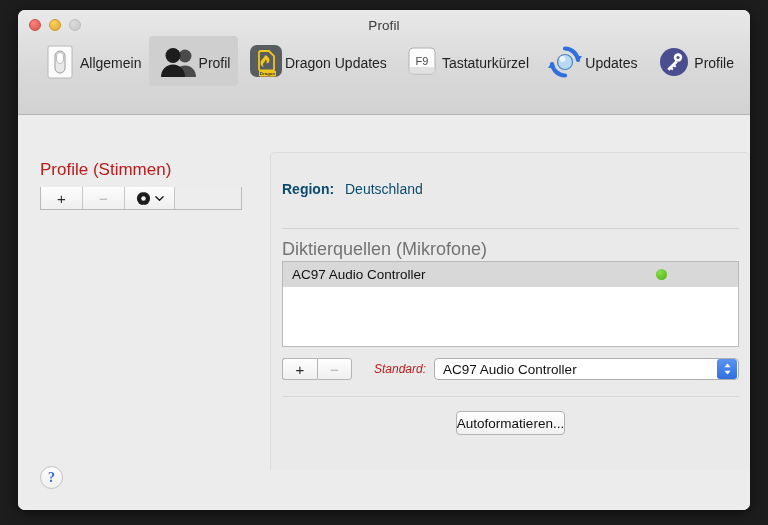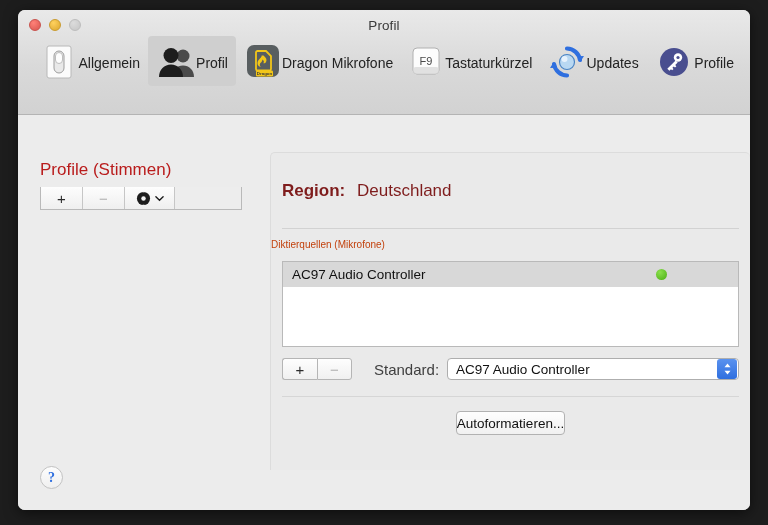--- a/index.html
+++ b/index.html
@@ -201,40 +201,40 @@
     border: 1px solid #dcdcdc;
     border-right: none;
     border-bottom: none;
     border-top-left-radius: 5px;
     border-top-right-radius: 5px;
   }
   .region-row {
     position: absolute;
     left: 11px;
     top: 28px;
-    font-size: 17px;
-    color: #7f1d1d;
+    font-size: 14px;
+    color: #0c4a6e;
   }
   .region-row b { font-weight: bold; }
 
   .divider {
     position: absolute;
     left: 11px;
     right: 11px;
     top: 75px;
     height: 1px;
     background: #d2d2d2;
   }
 
   .mic-label {
     position: absolute;
-    left: 0;
+    left: 11px;
     top: 86px;
-    font-size: 10px;
-    color: #c2410c;
+    font-size: 18px;
+    color: #737373;
   }
   .mic-box {
     position: absolute;
     left: 11px;
     top: 108px;
     right: 11px;
     height: 86px;
     background: #ffffff;
     border: 1px solid #b9b9b9;
     overflow: hidden;
@@ -259,23 +259,24 @@
     align-items: center;
     justify-content: center;
     font-size: 15px;
     color: #2b2b2b;
   }
   .sq-btn.first { border-radius: 3px 0 0 3px; border-right: none; }
   .sq-btn.last  { border-radius: 0 3px 3px 0; color: #b0b0b0; }
 
   .std-label {
     margin-left: 22px;
-    font-size: 15px;
-    color: #404040;
+    font-size: 12px;
+    color: #b91c1c;
     white-space: nowrap;
+    font-style: italic;
   }
   .popup {
     margin-left: 8px;
     flex: 1 1 auto;
     height: 22px;
     background: #ffffff;
     border: 1px solid #aeaeae;
     border-radius: 4px;
     display: flex;
     align-items: center;
@@ -395,21 +396,21 @@
         <div class="tb-item">
           <span class="tb-icon">
             <svg width="38" height="38" viewBox="0 0 38 38">
               <rect x="3" y="2" width="32" height="32" rx="7" fill="#585e60"></rect>
               <path d="M13 8h9l5 5v13a1.5 1.5 0 0 1-1.5 1.5h-12A1.5 1.5 0 0 1 12 26V9.5A1.5 1.5 0 0 1 13.5 8z" fill="none" stroke="#f2c619" stroke-width="1.8"></path>
               <path d="M19.5 12.5c2.8 2.3 3.6 4.2 2.6 6.3-.5 1.1-1.7 1.8-2.8 1.5 1-1.4.7-2.6-.8-3.8-.3 2-1.2 2.6-2.1 3.6-1 1.2-.8 2.9.5 3.7-2.3-.3-3.6-2-3.4-4.1.2-2.6 2.3-3.7 3.4-5.2.8-1 .9-1.6.6-2z" fill="#f2c619"></path>
               <rect x="12" y="27.5" width="17" height="6" rx="1.2" fill="#f2c619"></rect>
               <text x="20.5" y="32.2" font-family="Liberation Sans, sans-serif" font-size="4.4" font-weight="bold" fill="#3a3a3a" text-anchor="middle">Dragon</text>
             </svg>
           </span>
-          <span class="tb-label">Dragon Mikrofone</span>
+          <span class="tb-label">Dragon Updates</span>
         </div>
 
         <div class="tb-item">
           <span class="tb-icon">
             <svg width="38" height="34" viewBox="0 0 38 34">
               <rect x="6" y="3" width="26" height="26" rx="4" fill="#fcfcfc" stroke="#b0b0b0"></rect>
               <rect x="6" y="22" width="26" height="7" rx="3" fill="#d9d9d9" opacity=".8"></rect>
               <text x="19" y="20" font-family="Liberation Sans, sans-serif" font-size="11" fill="#4a4a4a" text-anchor="middle">F9</text>
             </svg>
           </span>

